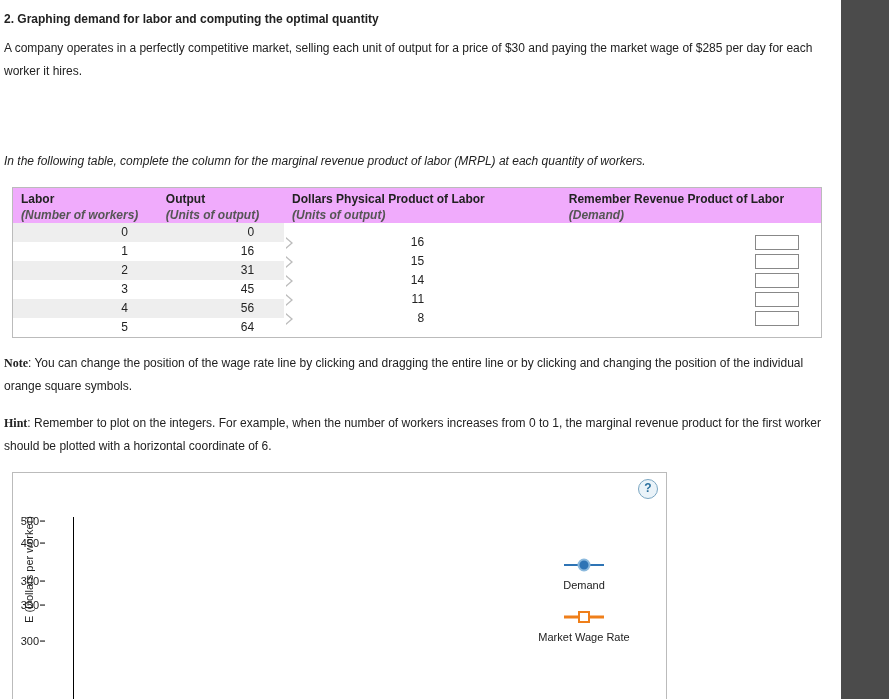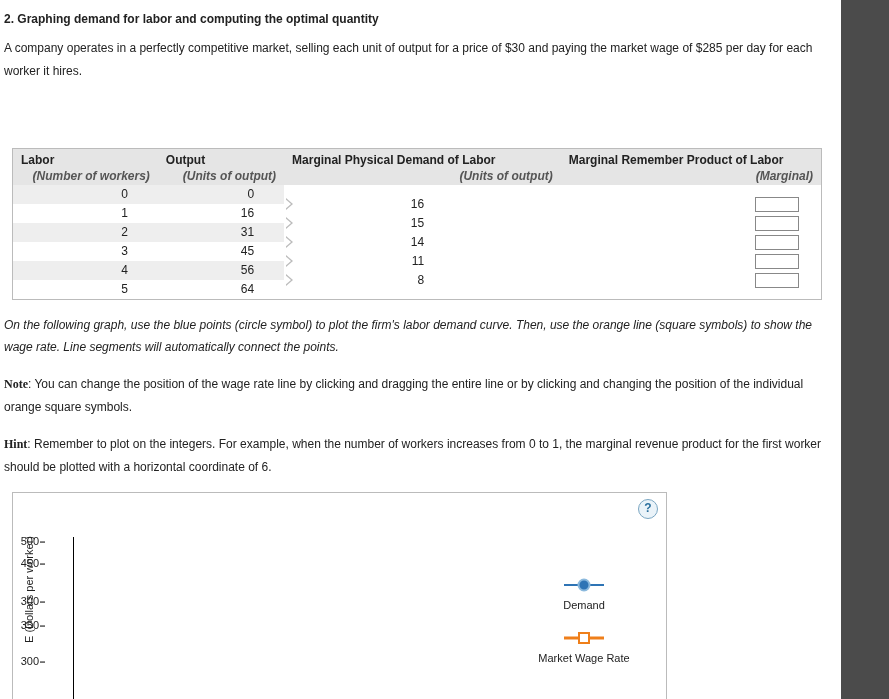--- a/index.html
+++ b/index.html
@@ -43,29 +43,28 @@
     width: 810px;
     margin: 4px 0 14px 8px;
     border-collapse: collapse;
     font-size: 12px;
     line-height: 1.3;
   }
   .tbl thead th {
     text-align: left;
     font-weight: bold;
     padding: 4px 8px 0 8px;
-    background: #e5e5e5;
+    background: #f0abfc;
     vertical-align: top;
   }
   .tbl thead th .sub {
     display: block;
     font-style: italic;
     font-weight: bold;
     color: #555;
-    text-align: right;
   }
   .tbl .col-labor { width: 140px; }
   .tbl .col-output { width: 120px; margin-left: 24px; }
   .tbl .col-mpp   { width: 280px; }
   .tbl .col-mrp   { width: 270px; }
 
   .body-area td { padding: 0; vertical-align: top; }
 
   .labor-col, .output-col {
     display: flex;
@@ -258,39 +257,40 @@
 
     <div class="title-line">
       <span class="title-num">2.</span>
       <span>Graphing demand for labor and computing the optimal quantity</span>
     </div>
 
     <div class="para">A company operates in a perfectly competitive market, selling each unit of output for a price of $30 and paying the market wage of $285 per day for each worker it hires.</div>
 
     <div class="gap"></div>
 
+    <div class="para italic">In the following table, complete the column for the marginal revenue product of labor (MRPL) at each quantity of workers.</div>
 
     <table class="tbl">
       <thead>
         <tr>
           <th class="col-labor">
             <span>Labor</span>
             <span class="sub">(Number of workers)</span>
           </th>
           <th class="col-output">
             <span>Output</span>
             <span class="sub">(Units of output)</span>
           </th>
           <th class="col-mpp">
-            <span>Marginal Physical Demand of Labor</span>
+            <span>Dollars Physical Product of Labor</span>
             <span class="sub">(Units of output)</span>
           </th>
           <th class="col-mrp">
-            <span>Marginal Remember Product of Labor</span>
-            <span class="sub">(Marginal)</span>
+            <span>Remember Revenue Product of Labor</span>
+            <span class="sub">(Demand)</span>
           </th>
         </tr>
       </thead>
       <tbody class="body-area">
         <tr>
           <td>
             <div class="labor-col">
               <div class="row stripe-even">0</div>
               <div class="row stripe-odd">1</div>
               <div class="row stripe-even">2</div>
@@ -349,21 +349,20 @@
                 </div>
               <div class="mrow">
                   <input class="mrp-input" style="">
                 </div>
             </div>
           </td>
         </tr>
       </tbody>
     </table>
 
-    <div class="para italic">On the following graph, use the blue points (circle symbol) to plot the firm's labor demand curve. Then, use the orange line (square symbols) to show the wage rate. Line segments will automatically connect the points.</div>
 
     <div class="para">
       <span class="note-label">Note</span><span>: You can change the position of the wage rate line by clicking and dragging the entire line or by clicking and changing the position of the individual orange square symbols.</span>
     </div>
 
     <div class="para">
       <span class="hint-label">Hint</span><span>: Remember to plot on the integers. For example, when the number of workers increases from 0 to 1, the marginal revenue product for the first worker should be plotted with a horizontal coordinate of 6.</span>
     </div>
 
     <div class="graph-panel">

